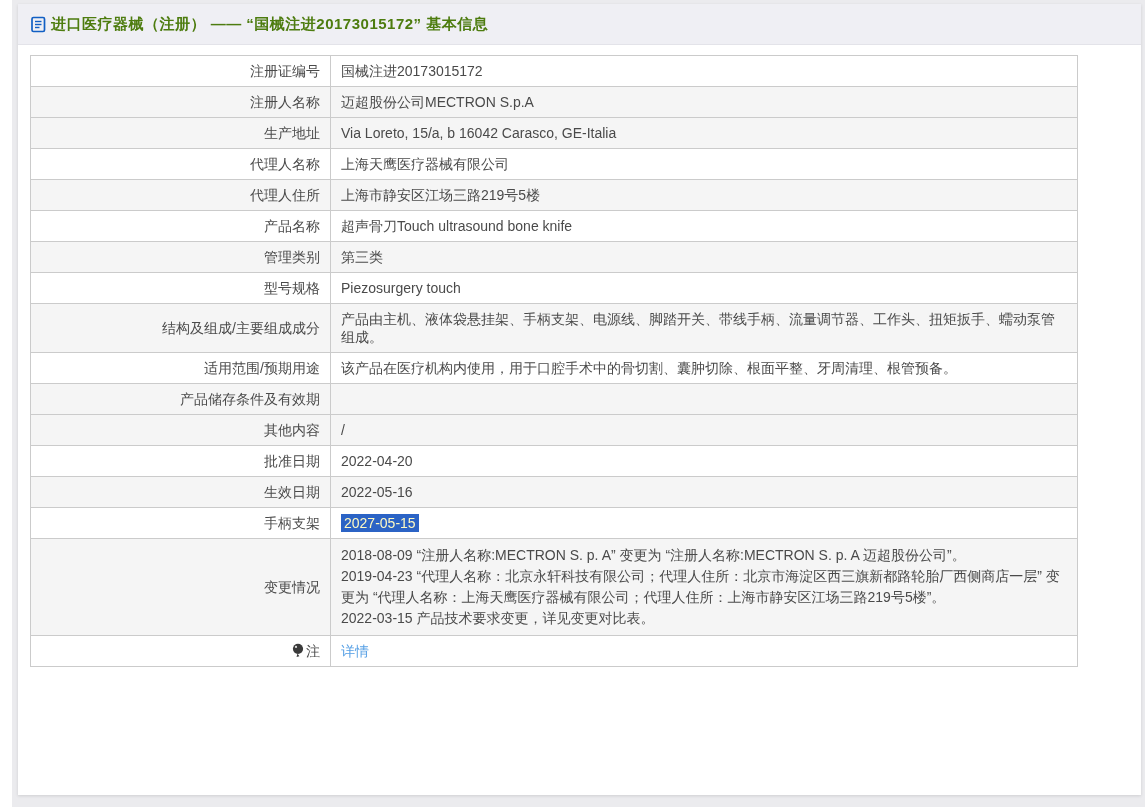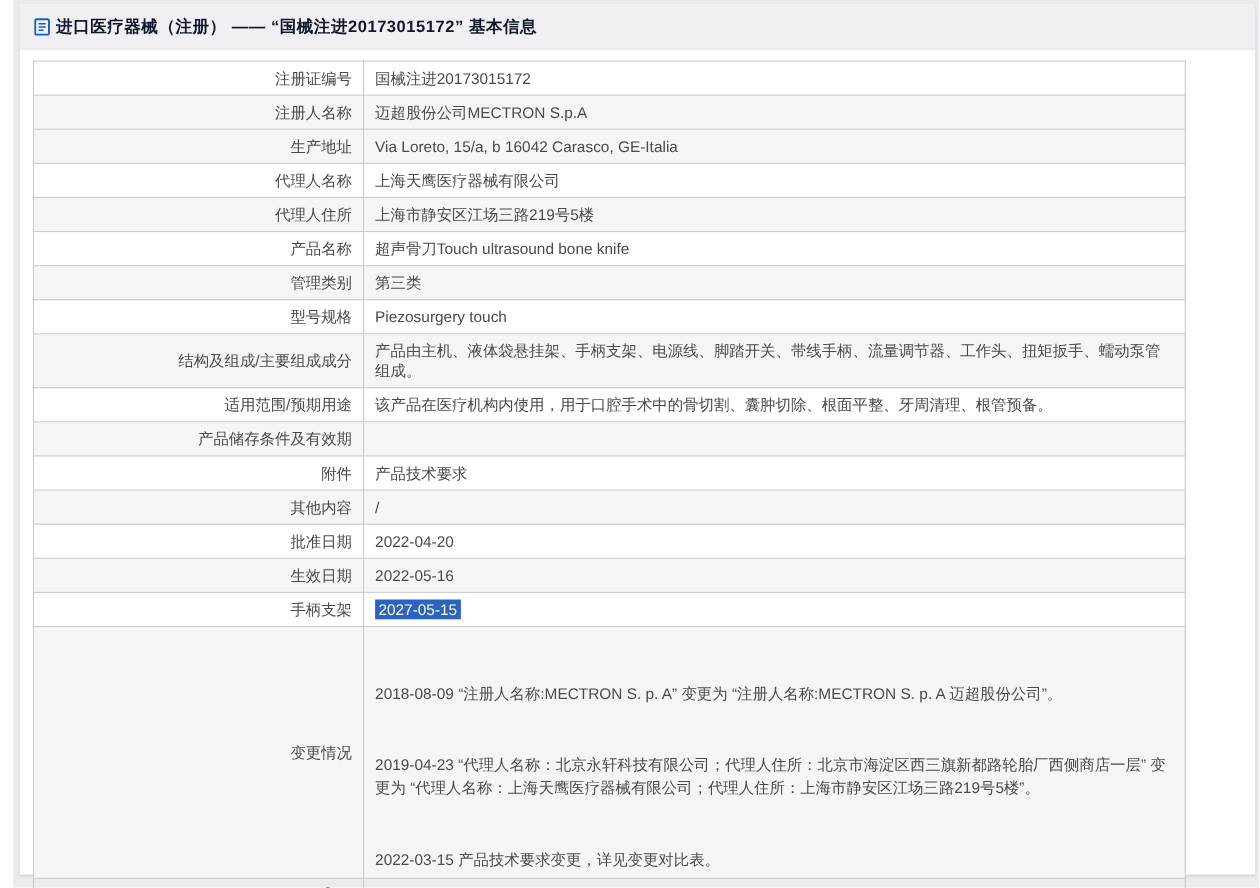--- a/index.html
+++ b/index.html
@@ -17,21 +17,21 @@
     position:absolute; left:18px; top:4px; width:1123px; height:791px;
     background:#ffffff;
     box-shadow:0 1px 3px rgba(0,0,0,0.12);
   }
   .titlebar {
     height:41px; background:#efeff4; border-bottom:1px solid #e3e3e9;
     display:flex; align-items:center; padding:0 13px;
   }
   .titlebar .doc-icon { display:inline-flex; margin-right:5px; flex:0 0 auto; }
   .page-title {
-    color:#0f172a; font-size:15px; font-weight:bold; letter-spacing:0.5px;
+    color:#4d7c0f; font-size:15px; font-weight:bold; letter-spacing:0.5px;
     white-space:nowrap;
   }
   table.info {
     border-collapse:collapse; table-layout:fixed;
     margin:10px 5px 0 12px; width:1048px;
   }
   table.info td {
     border:1px solid #cbcbcb; font-size:14px; color:#4a4a4a;
     padding:6px 10px; line-height:18px; vertical-align:middle;
     word-break:break-all;
@@ -39,21 +39,21 @@
   td.label {
     width:300px; text-align:right; color:#555555; padding-right:9px;
     white-space:nowrap;
   }
   tr.alt { background:#f5f5f5; }
   td.value { text-align:left; }
   .sel {
     background:#2b63c5; color:#fef9c3; font-weight:normal; padding:1px 3px;
   }
   a.detail { color:#57a0e5; text-decoration:none; cursor:pointer; }
-  .change-line { line-height:21px;margin-top:44px; }
+  .change-line { line-height:21px; }
   .row-icon { display:inline-flex; vertical-align:-2px; margin-right:2px; }
 </style>
 </head>
 <body>
 
 <div class="backdrop"></div>
 
 <div class="panel">
   <div class="titlebar">
     <span class="doc-icon">
@@ -106,24 +106,20 @@
           <td class="value">产品由主机、液体袋悬挂架、手柄支架、电源线、脚踏开关、带线手柄、流量调节器、工作头、扭矩扳手、蠕动泵管组成。</td>
         </tr>
         <tr>
           <td class="label">适用范围/预期用途</td>
           <td class="value">该产品在医疗机构内使用，用于口腔手术中的骨切割、囊肿切除、根面平整、牙周清理、根管预备。</td>
         </tr>
         <tr class="alt">
           <td class="label">产品储存条件及有效期</td>
           <td class="value">&nbsp;</td>
         </tr>
-        <tr>
-          <td class="label">附件</td>
-          <td class="value">产品技术要求</td>
-        </tr>
         <tr class="alt">
           <td class="label">其他内容</td>
           <td class="value">/</td>
         </tr>
         <tr>
           <td class="label">批准日期</td>
           <td class="value">2022-04-20</td>
         </tr>
         <tr class="alt">
           <td class="label">生效日期</td>

